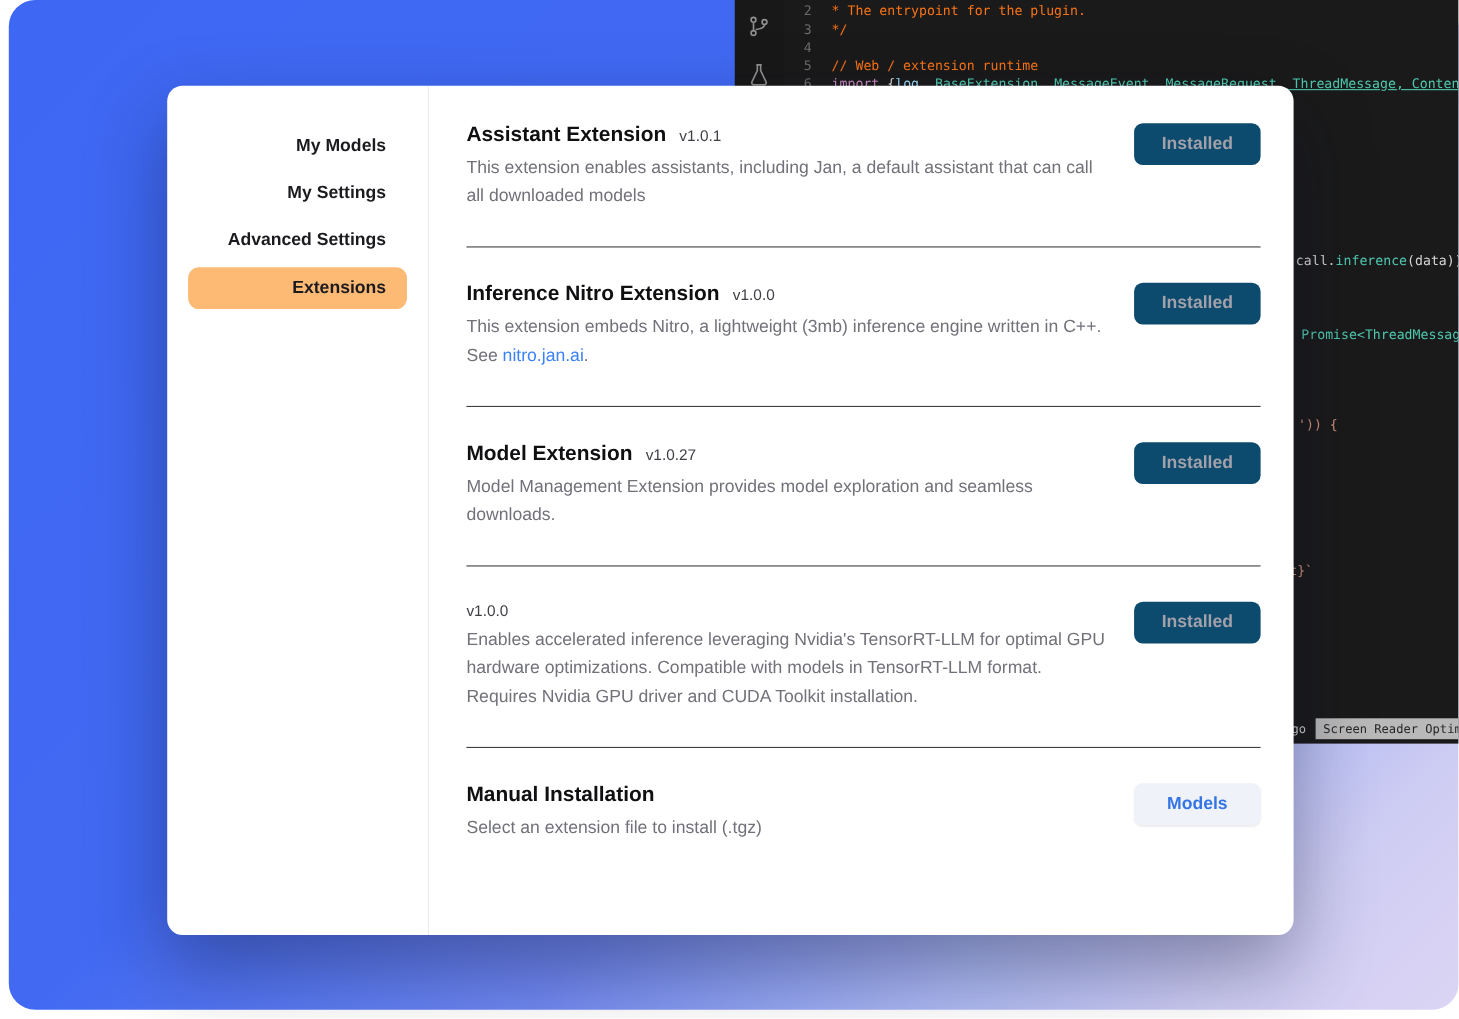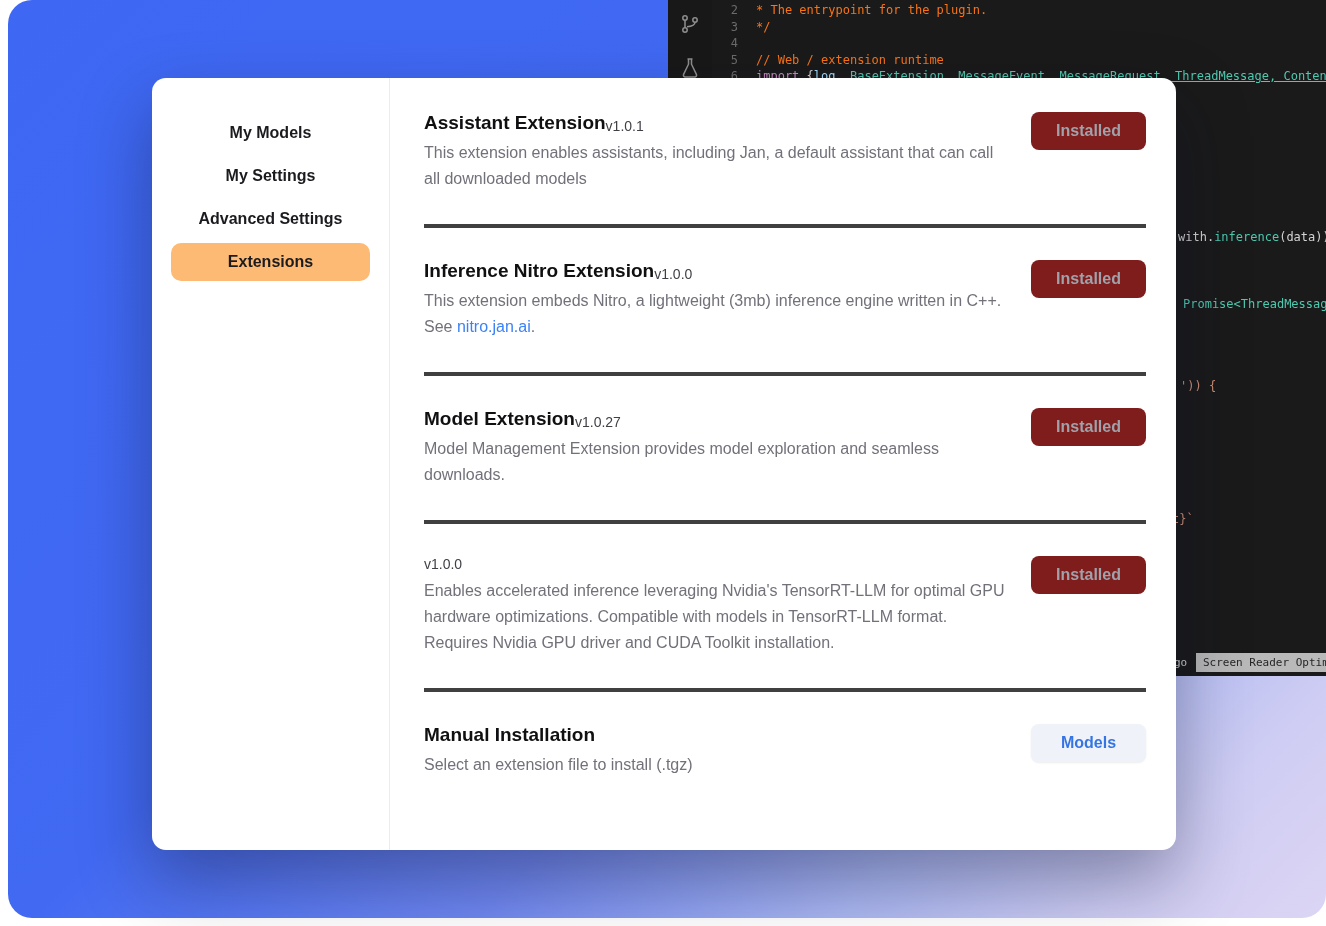--- a/index.html
+++ b/index.html
@@ -37,39 +37,39 @@
     padding:0 7px; background:#b9b9b9; color:#262626; font-size:11px; white-space:nowrap; }
 
   
   .modal { position:absolute; left:152px; top:78px; width:1024px; height:772px;
     background:#ffffff; border-radius:14px; box-shadow:0 30px 70px rgba(15,18,44,.38);
     display:flex; overflow:hidden; }
 
   .sidebar { width:238px; border-right:1px solid #ececee; padding:36px 19px 0 19px; flex:0 0 238px; }
   .side-item { display:block; width:100%; padding:10px 19px; margin-bottom:5px;
     font-size:16px; font-weight:700; color:#1b1b1f; border-radius:10px; cursor:pointer;
-    background:transparent; border:none; text-align:center;
+    background:transparent; border:none; text-align:right;
     font-family:"Liberation Sans","DejaVu Sans",sans-serif; }
   .side-item.active { background:#fdba74; }
 
   .content { flex:1; padding:0 30px 0 34px; }
   .ext-row { display:flex; justify-content:space-between; align-items:flex-start;
     padding:32px 0 32px 0; }
-  .ext-row + .ext-row { border-top:4px solid #404040; }
+  .ext-row + .ext-row { border-top:1px solid #404040; }
   .ext-row:first-child { padding-top:34px; }
   .ext-text { max-width:585px; }
-  .ext-title-line { display:flex; align-items:flex-end; }
+  .ext-title-line { display:flex; align-items:center; gap:12px; }
   .ext-title { font-size:19px; font-weight:700; color:#101012; }
   .ext-version { font-size:14px; font-weight:400; color:#3f3f46; }
   .ext-desc { margin-top:6px; font-size:16px; line-height:26px; color:#71717a; }
   .ext-desc a { color:#3b82f6; text-decoration:none; }
   .btn { min-width:115px; padding:10px 23px; border:none; border-radius:8px;
     font-size:16px; font-weight:700; cursor:pointer;
     font-family:"Liberation Sans","DejaVu Sans",sans-serif; }
-  .btn.installed { background:#7f1d1d; color:#a1a1aa; }
+  .btn.installed { background:#0c4a6e; color:#a1a1aa; }
   .btn.select { background:#eff2f8; color:#3575e3; box-shadow:0 1px 2px rgba(0,0,0,.08); }
 </style>
 </head>
 <body>
 
 <div class="stage">
 
   <div class="gradient-bg"></div>
 
   <div class="editor">
@@ -98,21 +98,21 @@
     </div>
 
     <div class="code-lines">
       <div><span class="tok-comment">* The entrypoint for the plugin.</span></div>
       <div><span class="tok-comment">*/</span></div>
       <div><span></span></div>
       <div><span class="tok-comment">// Web / extension runtime</span></div>
       <div><span class="tok-kw">import </span><span>{</span><span class="tok-var">log</span><span>, </span><span class="tok-type">BaseExtension, MessageEvent, MessageRequest, ThreadMessage, ContentType</span></div>
     </div>
 
-    <div class="frag frag1"><span>with.</span><span class="tok-type" style="text-decoration:none">inference</span><span>(data));</span></div>
+    <div class="frag frag1"><span>call.</span><span class="tok-type" style="text-decoration:none">inference</span><span>(data));</span></div>
     <div class="frag frag2">Promise&lt;ThreadMessage&gt;</div>
     <div class="frag frag3">')) {</div>
     <div class="frag frag4">t}`</div>
 
     <div class="status-left">go</div>
     <div class="status-chip">Screen Reader Optimize</div>
   </div>
 
   <div class="modal">
     <aside class="sidebar">

